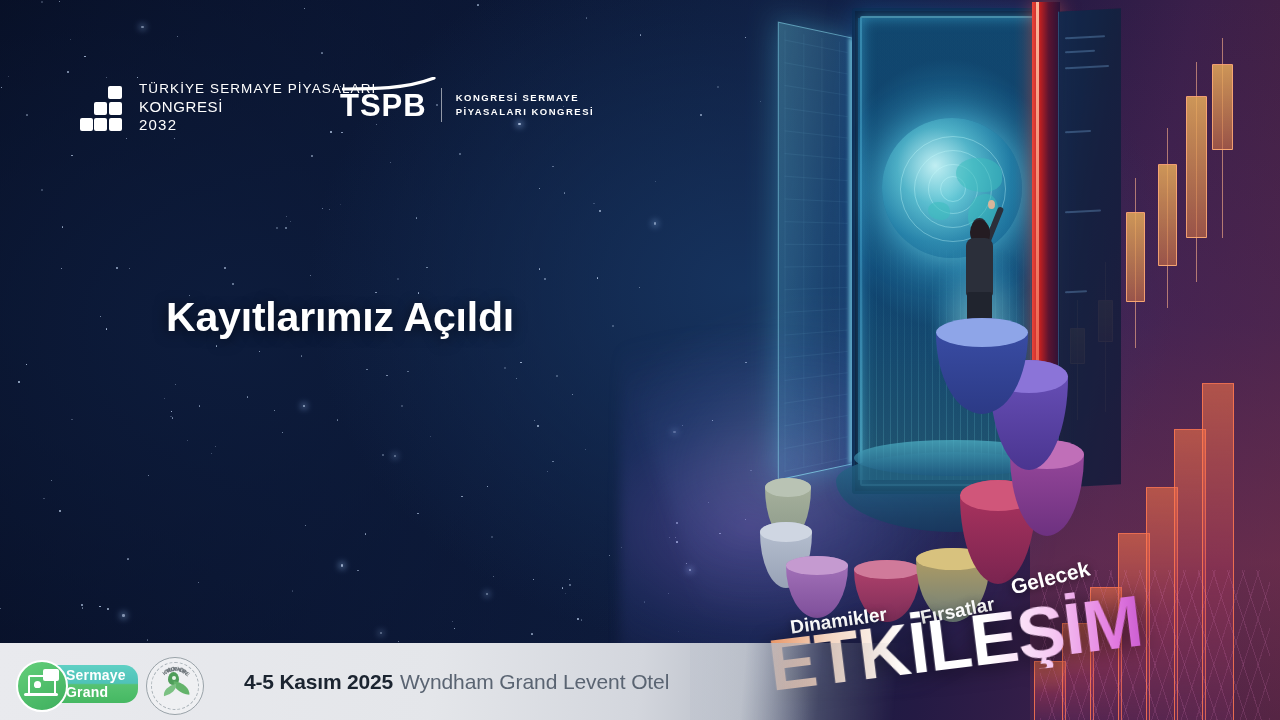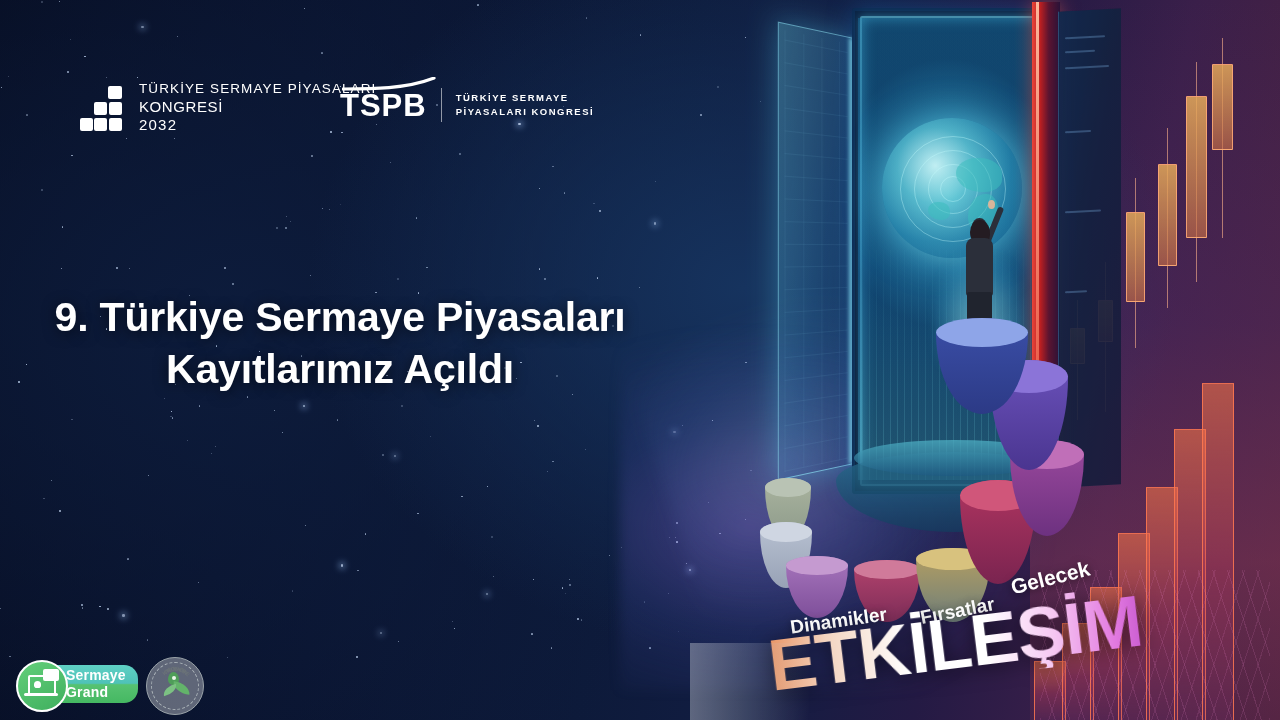--- a/index.html
+++ b/index.html
@@ -529,37 +529,41 @@
     <div class="tspb-left">
       <div class="swoosh">
         <svg width="96" height="16" viewBox="0 0 96 16">
           <path d="M1 12 C 30 12, 64 12, 92 1" stroke="#ffffff" stroke-width="3.2" fill="none" stroke-linecap="round"></path>
         </svg>
       </div>
       <div class="tspb-mark">TSPB</div>
     </div>
     <div class="tspb-div"></div>
     <div class="tspb-sub">
-      <div>TÜRKİYE SERMAYE</div>
+      <div>KONGRESİ SERMAYE</div>
       <div>PİYASALARI KONGRESİ</div>
     </div>
   </div>
 
   <div class="headline">
-    <span class="l1">9. Türkiye Sermaye Piyasaları</span>
     <span class="l3">Kayıtlarımız Açıldı</span>
   </div>
 
   <div class="themes">
     <div class="tword tw1">Dinamikler</div>
     <div class="tword tw2">Fırsatlar</div>
     <div class="tword tw3">Gelecek</div>
   </div>
   <div class="etk">ETKİLEŞİM</div>
 
+  <div class="footer">
+    <div class="footer-text">
+      <span class="f-date">4-5 Kasım 2025</span><span class="f-venue">Wyndham Grand Levent Otel</span>
+    </div>
+  </div>
   <div class="ftr-fade"></div>
 
   <div class="hibrit">
     <div class="hib-ribbon"></div>
     <div class="hib-t1">Sermaye</div>
     <div class="hib-t2">Grand</div>
     <div class="hib-circle">
       <div class="hib-laptop"></div>
       <div class="hib-person"></div>
       <div class="hib-base"></div>

